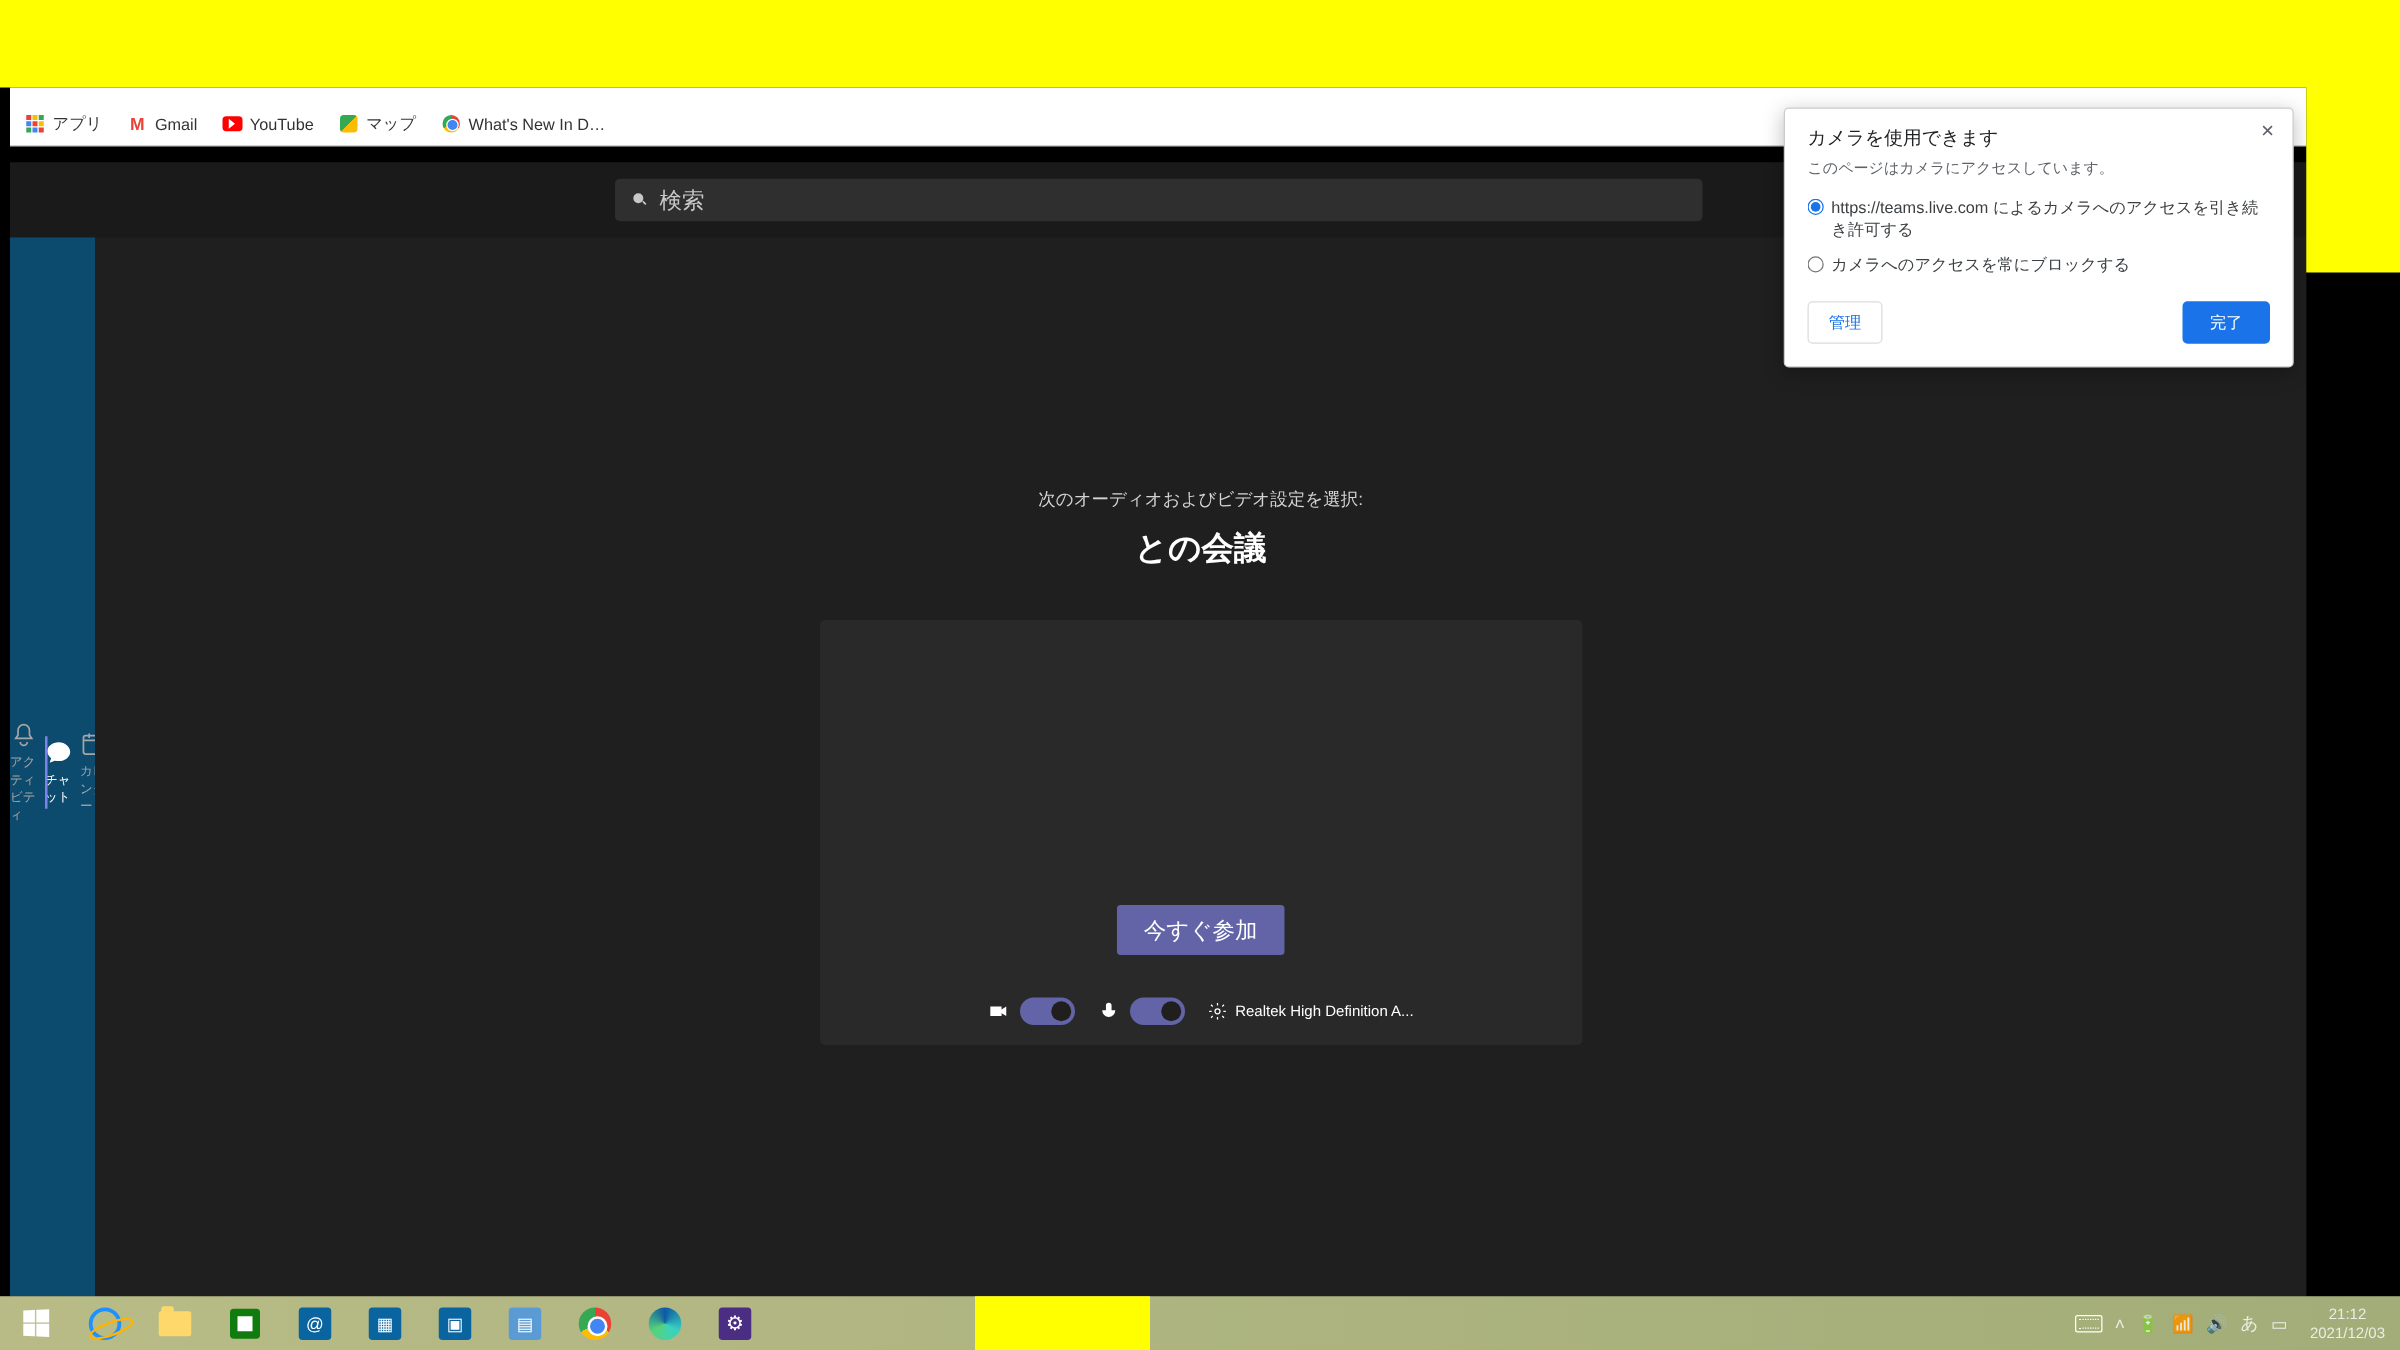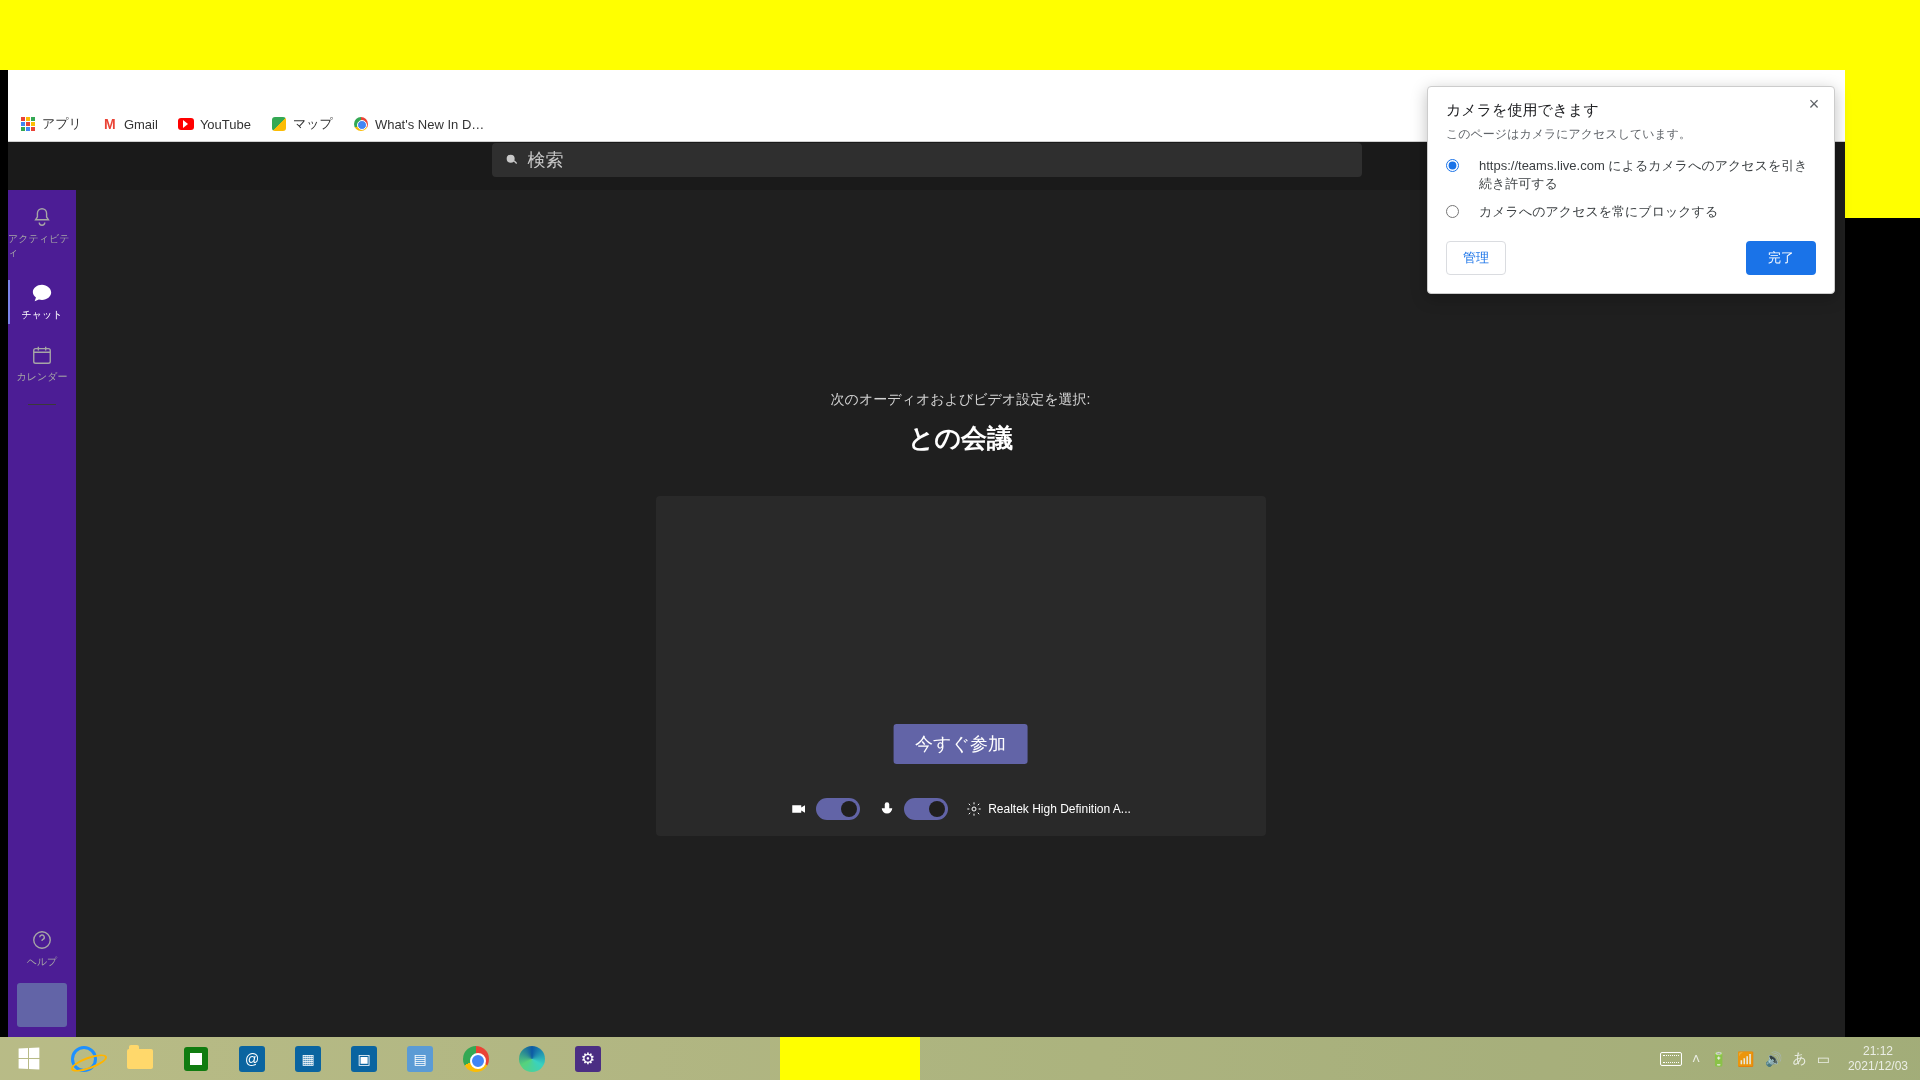--- a/index.html
+++ b/index.html
@@ -2,21 +2,21 @@
 <html><head>
 <meta charset="utf-8">
 <style>
   * { margin: 0; padding: 0; box-sizing: border-box; font-family: "Segoe UI", "Meiryo", sans-serif; }
   html, body { width: 1920px; height: 1080px; overflow: hidden; background: #000; }
 
   .yellow-top { position: absolute; top: 0; left: 0; width: 1920px; height: 70px; background: #FFFF00; z-index: 50; }
   .yellow-right { position: absolute; top: 0; right: 0; width: 75px; height: 218px; background: #FFFF00; z-index: 50; }
   .yellow-bottom-seg { position: absolute; top: 1037px; left: 780px; width: 140px; height: 43px; background: #FFFF00; z-index: 100; }
 
-  .bookmarks-bar { position: absolute; top: 70px; left: 8px; right: 75px; height: 72px; background: #ffffff; border-bottom: 1px solid #d0d0d0; display: flex; align-items: flex-end; padding: 0 12px 8px 12px; gap: 20px; z-index: 10; }
+  .bookmarks-bar { position: absolute; top: 70px; left: 8px; right: 75px; height: 47px; background: #ffffff; border-bottom: 1px solid #d0d0d0; display: flex; align-items: flex-end; padding: 0 12px 8px 12px; gap: 20px; z-index: 10; }
   .bookmarks-bar .row { display: flex; align-items: center; gap: 20px; }
   .bm-item { display: flex; align-items: center; gap: 6px; font-size: 13px; color: #333; cursor: pointer; }
   .bm-item .ico { width: 16px; height: 16px; display: inline-flex; align-items: center; justify-content: center; }
 
   .apps-icon { display: inline-grid; grid-template-columns: repeat(3,4px); grid-template-rows: repeat(3,4px); gap: 1px; }
   .apps-icon span { width: 4px; height: 4px; background: #555; }
   .apps-icon span:nth-child(1){background:#ea4335;} .apps-icon span:nth-child(2){background:#fbbc05;} .apps-icon span:nth-child(3){background:#34a853;}
   .apps-icon span:nth-child(4){background:#4285f4;} .apps-icon span:nth-child(5){background:#ea4335;} .apps-icon span:nth-child(6){background:#fbbc05;}
   .apps-icon span:nth-child(7){background:#34a853;} .apps-icon span:nth-child(8){background:#4285f4;} .apps-icon span:nth-child(9){background:#ea4335;}
 
@@ -26,39 +26,39 @@
   .maps-icon { width:14px; height:14px; background: linear-gradient(135deg,#34a853 50%,#fbbc05 50%); border-radius:3px; }
   .chrome-icon { width:14px; height:14px; border-radius:50%; background: conic-gradient(#ea4335 0 120deg,#fbbc05 120deg 240deg,#34a853 240deg 360deg); position:relative; }
   .chrome-icon::after{content:"";position:absolute;left:3px;top:3px;width:8px;height:8px;border-radius:50%;background:#4285f4;border:1px solid #fff;}
 
   
   .perm-popup { position: absolute; top: 86px; right: 85px; width: 408px; background: #fff; border: 1px solid #ccc; border-radius: 4px; box-shadow: 0 4px 16px rgba(0,0,0,0.25); z-index: 200; font-size: 13px; color: #3c4043; }
   .perm-inner { padding: 14px 18px 18px 18px; }
   .perm-title { font-size: 15px; color: #202124; margin-bottom: 6px; }
   .perm-sub { font-size: 12px; color: #5f6368; margin-bottom: 14px; }
   .perm-close { position: absolute; top: 8px; right: 10px; width: 20px; height: 20px; cursor: pointer; color: #5f6368; font-size: 18px; text-align: center; line-height: 18px; }
-  .perm-radio { display: flex; align-items: flex-start; gap: 20px; margin-bottom: 10px; }
+  .perm-radio { display: flex; align-items: flex-start; gap: 6px; margin-bottom: 10px; }
   .perm-radio input { accent-color: #1a73e8; margin-top: 2px; }
   .perm-cam-row { display: flex; align-items: center; gap: 10px; margin-top: 12px; }
   .perm-cam-row label { font-size: 13px; color: #5f6368; }
   .perm-select { flex: 1; border: 1px solid #dadce0; border-radius: 4px; height: 34px; padding: 0 26px 0 10px; font-size: 13px; color: #3c4043; background: #fff; position: relative; display:flex; align-items:center; }
   .perm-select::after { content: "▾"; position: absolute; right: 8px; color: #5f6368; font-size: 11px; }
   .perm-actions { display: flex; justify-content: space-between; margin-top: 20px; }
   .btn-outline { border: 1px solid #dadce0; background: #fff; color: #1a73e8; font-size: 13px; height: 34px; padding: 0 16px; border-radius: 4px; cursor: pointer; }
   .btn-primary { border: 2px solid #1a73e8; background: #1a73e8; color: #fff; font-size: 13px; height: 34px; padding: 0 20px; border-radius: 4px; cursor: pointer; }
 
   
   .teams-app { position: absolute; top: 130px; left: 8px; right: 75px; bottom: 43px; background: #1f1f1f; display: flex; }
   .app-topbar { position: absolute; top: 0; left: 0; right: 0; height: 60px; background: #1a1a1a; display: flex; align-items: center; justify-content: center; }
   .search-box { width: 870px; height: 34px; background: #2f2f2f; border-radius: 4px; display: flex; align-items: center; padding: 0 12px; color: #c8c8c8; gap: 8px; }
   .search-box svg { width:16px; height:16px; fill:#c8c8c8; }
   .search-box span { font-size: 18px; color: #c8c8c8; }
   .close-pill { position: absolute; right: 14px; top: 98px; height: 32px; padding: 0 16px; border: 1px solid #8a8886; background: transparent; color: #fff; font-size: 13px; border-radius: 2px; cursor: pointer; z-index: 60; }
 
-  .left-rail { position: absolute; left: 0; top: 60px; bottom: 0; width: 68px; background: #4c1d95; display: flex; flex-direction: column; align-items: center; padding-top: 8px; gap: 6px; }
+  .left-rail { position: absolute; left: 0; top: 60px; bottom: 0; width: 68px; background: #0c4a6e; display: flex; flex-direction: row; align-items: center; padding-top: 8px; gap: 6px; }
   .rail-item { width: 68px; display: flex; flex-direction: column; align-items: center; justify-content: center; color: #a6a6a6; font-size: 10px; padding: 8px 0; cursor: pointer; position: relative; }
   .rail-item svg { width: 22px; height: 22px; fill: none; stroke: currentColor; stroke-width: 1.5; margin-bottom: 4px; }
   .rail-item.active { color: #fff; }
   .rail-item.active::before { content:""; position:absolute; left:0; top:6px; bottom:6px; width:2px; background:#7b83eb; }
   .rail-sep { width: 28px; height: 1px; background: #3b3a39; margin: 6px 0; }
   .rail-spacer { flex: 1; }
   .dl-btn { width: 50px; height: 44px; background: #6264a7; border-radius: 3px; display:flex; align-items:center; justify-content:center; margin-bottom: 10px; cursor:pointer;}
   .dl-btn svg { width:20px; height:20px; fill:#fff; }
 
   .main-content { position: absolute; left: 68px; top: 60px; right: 0; bottom: 0; background: #1f1f1f; display: flex; flex-direction: column; align-items: center; justify-content: center; color: #fff; }

